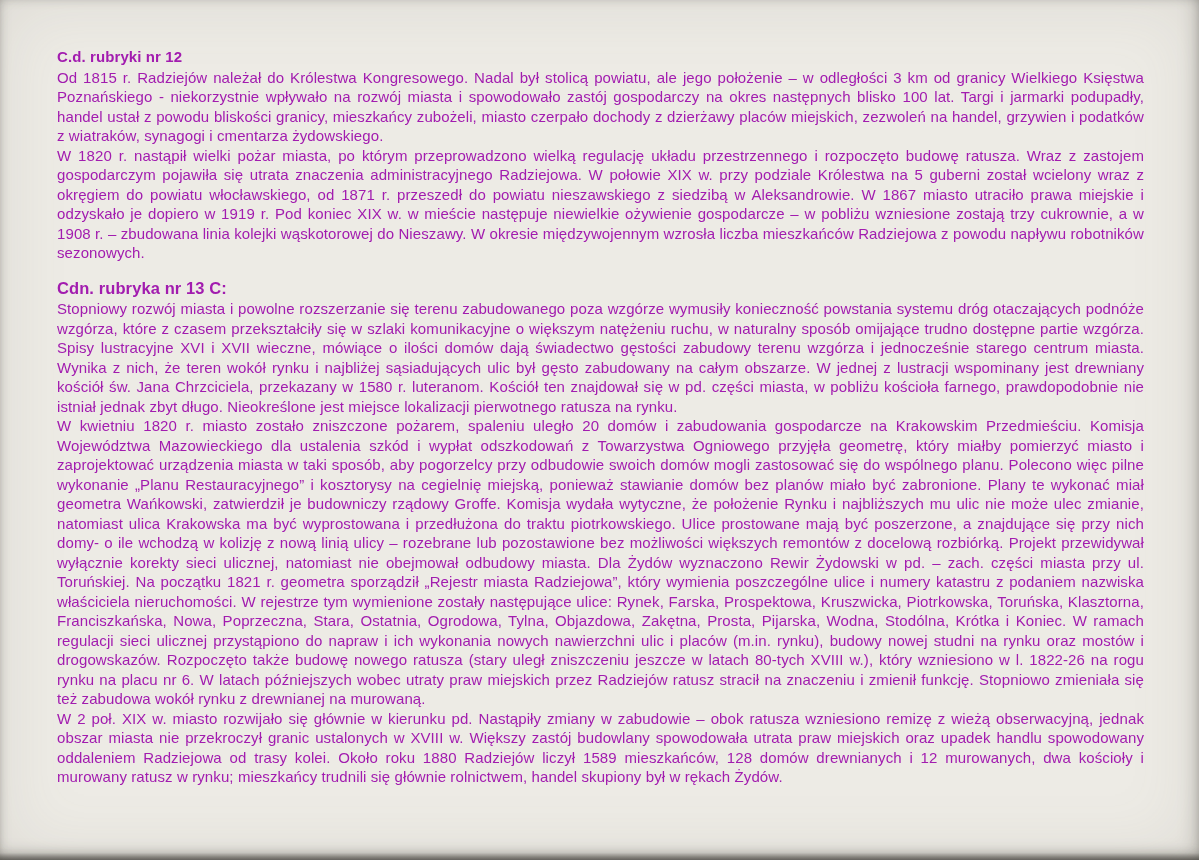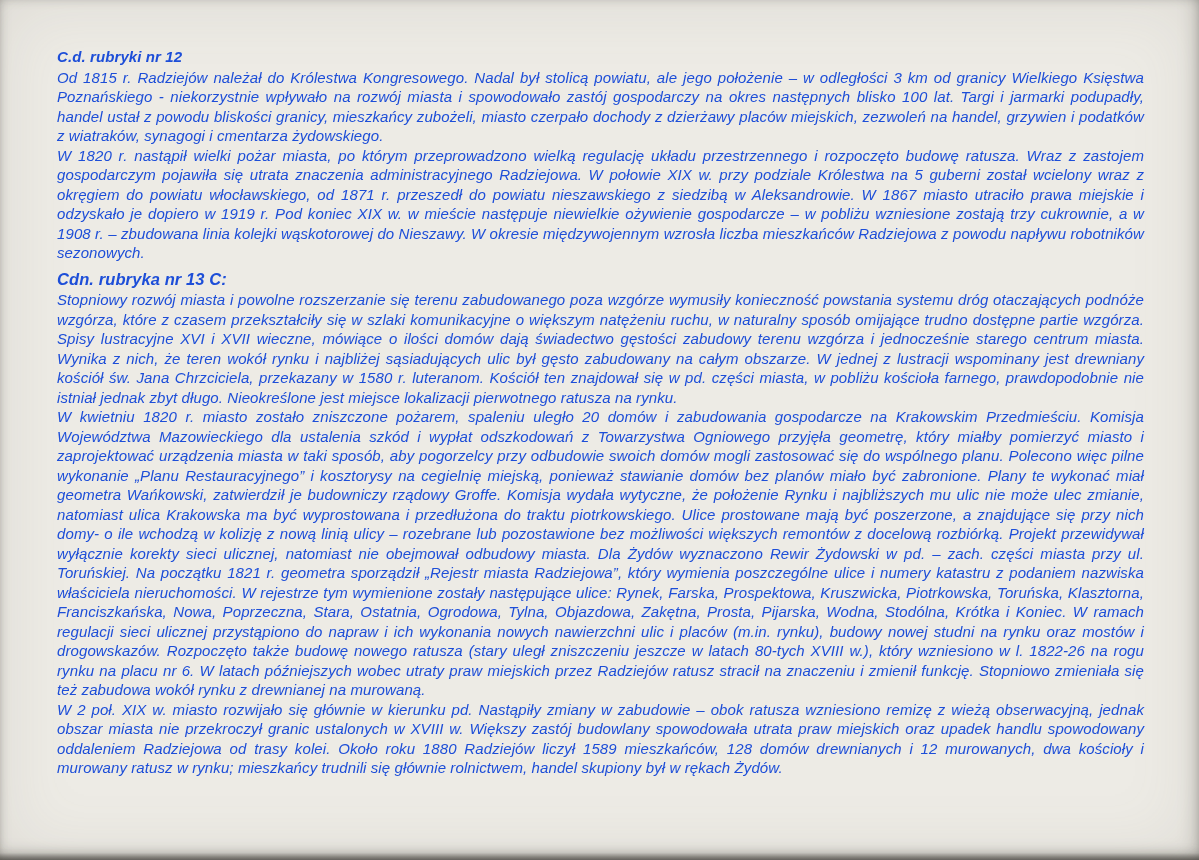--- a/index.html
+++ b/index.html
@@ -29,41 +29,40 @@
     
     content: "";
     position: absolute;
     left: 0; right: 0; bottom: 0;
     height: 7px;
     background: linear-gradient(to top, rgba(62, 60, 55, 0.55), rgba(62, 60, 55, 0));
     pointer-events: none;
   }
   .content {
     padding: 47px 55px 0 57px;
-    color: #1d4ed8;
+    color: #a21caf;
     font-size: 15px;
     line-height: 19.5px;
     text-align: justify;
     letter-spacing: 0.1px;
-    font-style: italic;
   }
   .heading {
     font-size: 15px;
     font-weight: 700;
     margin: 0 0 1px 0;
     text-align: left;
   }
   .heading-2 {
     font-size: 16.5px;
   }
   .para {
     margin: 0;
   }
   .section-2 {
-    margin-top: 7px;
+    margin-top: 16px;
   }
 </style>
 </head>
 <body>
 
 <div class="scan">
   <div class="content">
 
     <section class="doc-section">
       <h1 class="heading">C.d. rubryki nr 12</h1>

